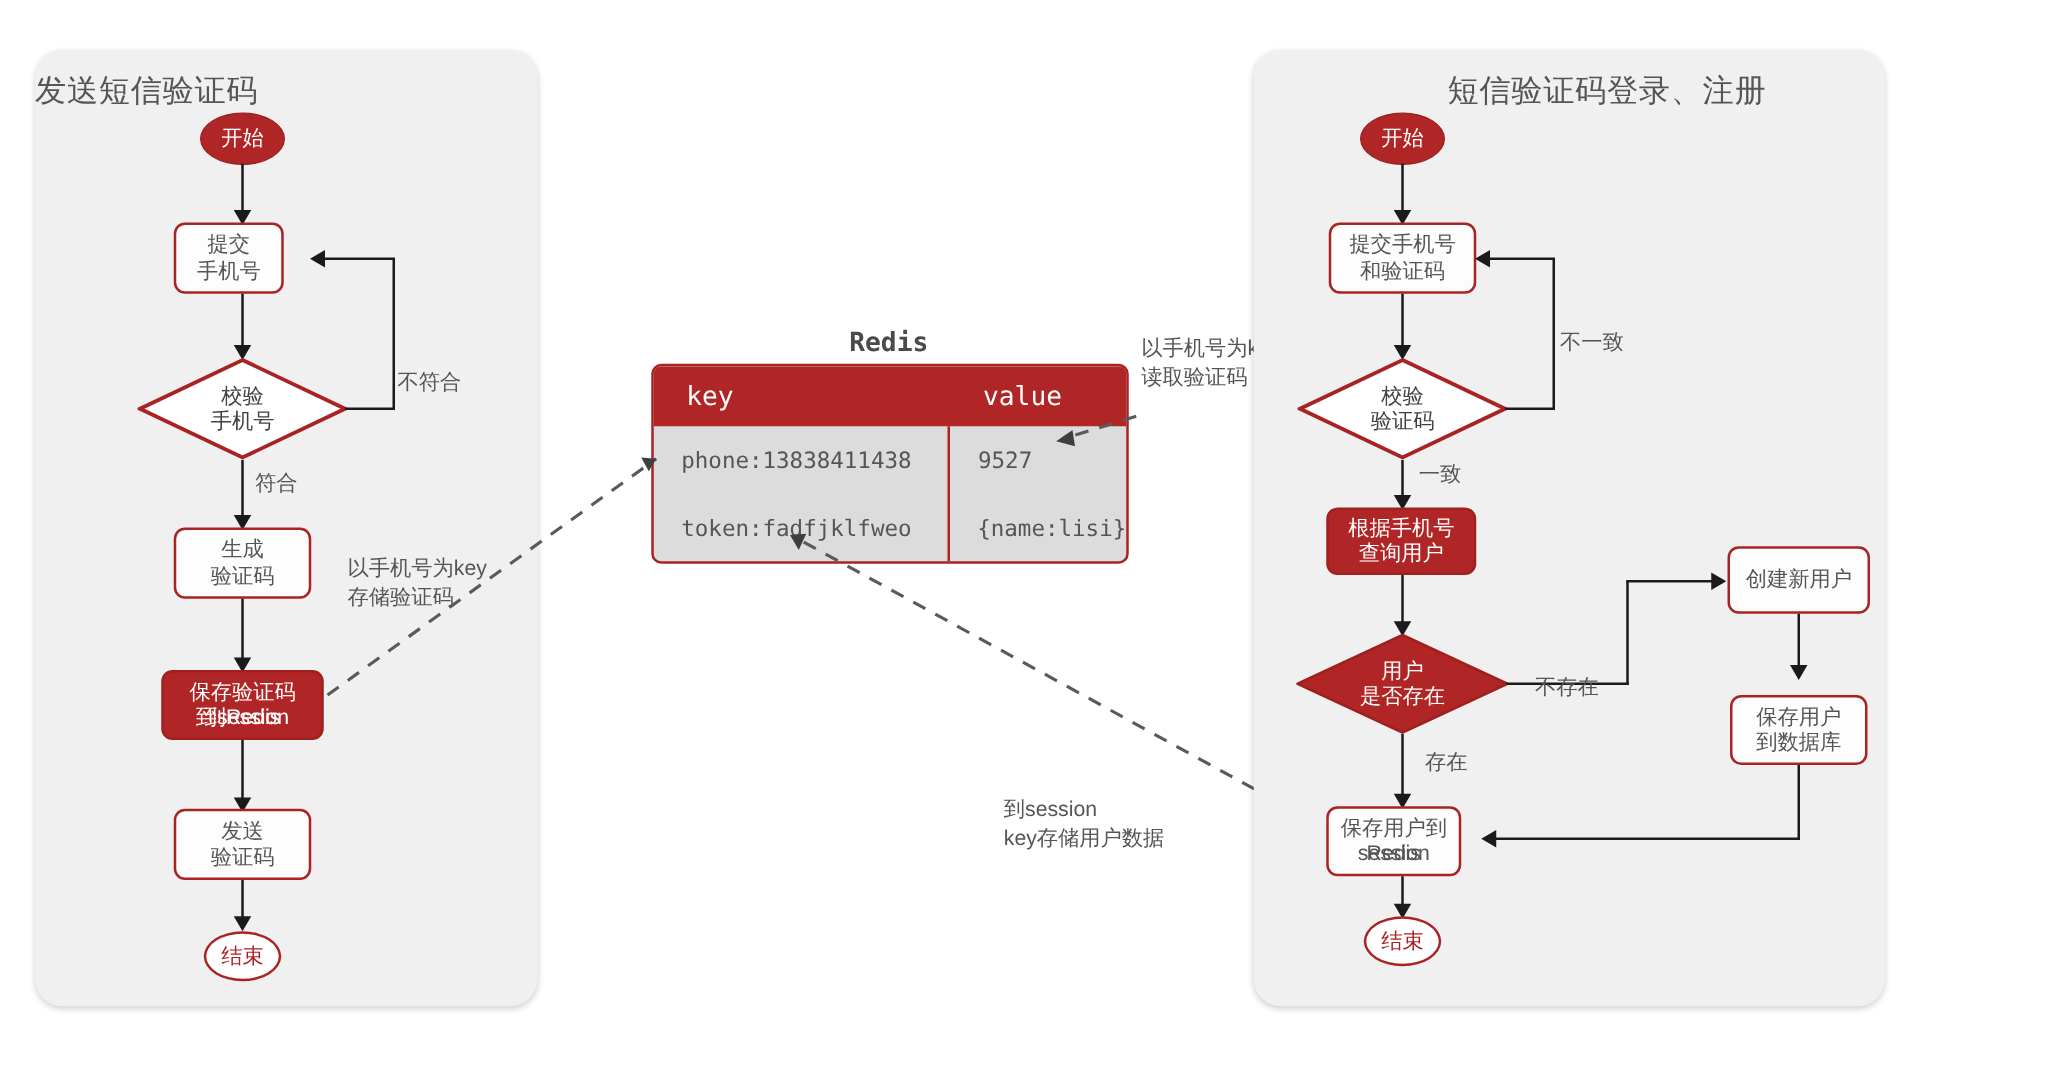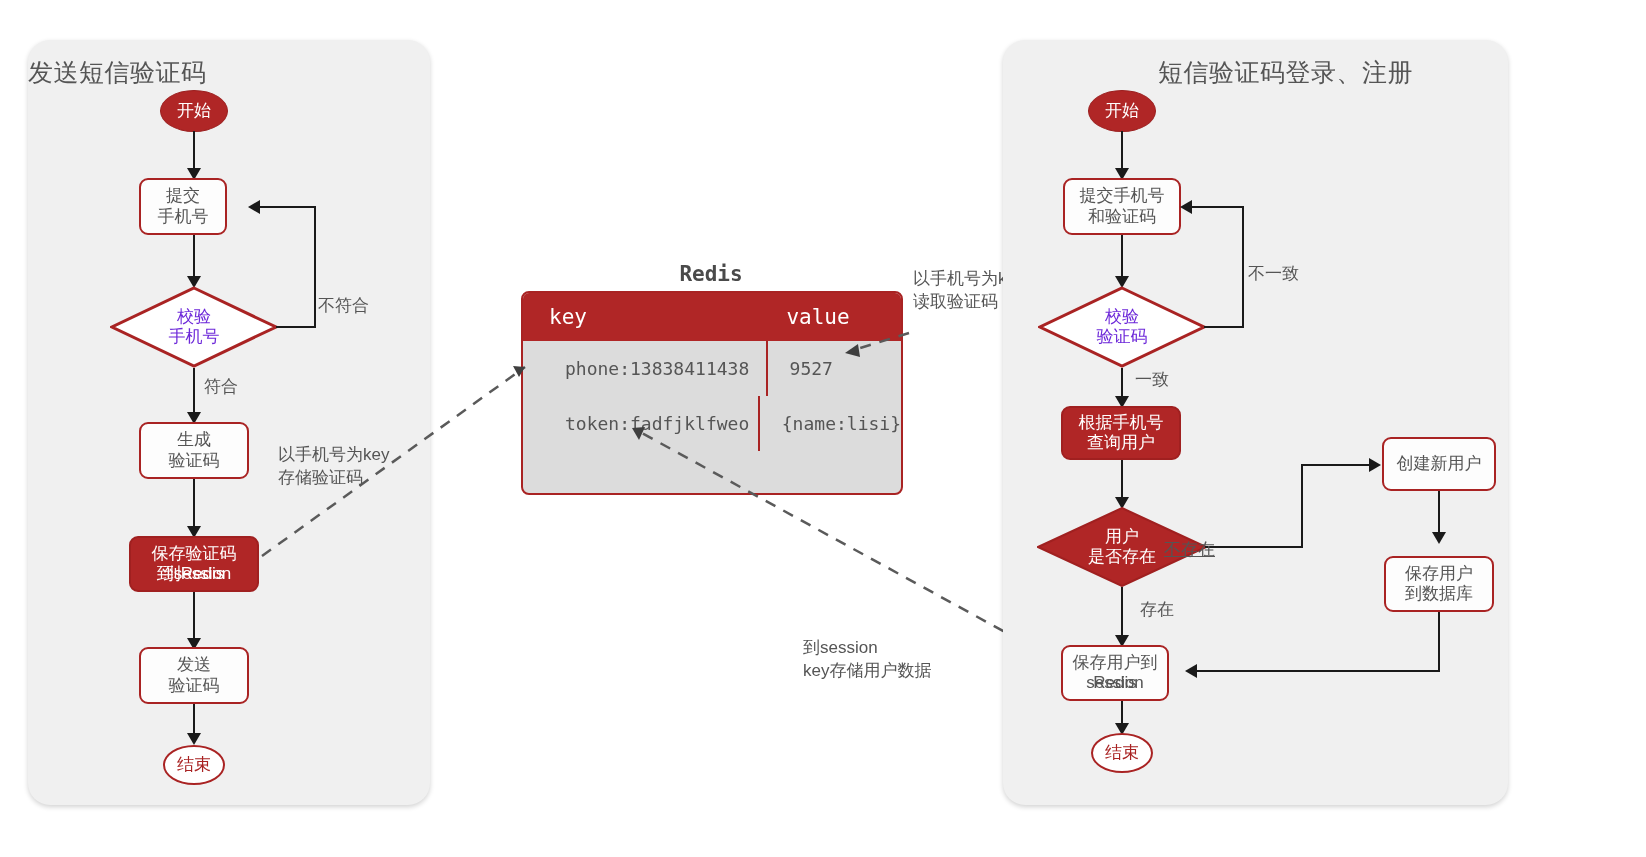--- a/index.html
+++ b/index.html
@@ -86,21 +86,21 @@
   .dia .shape {
     position: absolute; left: 0; top: 0; width: 100%; height: 100%;
   }
   .dia .lbl {
     position: absolute; left: 0; top: 0; width: 100%; height: 100%;
     display: flex; flex-direction: column;
     align-items: center; justify-content: center;
     font-size: 17px; line-height: 1.2; white-space: nowrap;
     text-align: center;
   }
-  .dia.out .lbl { color: #6d28d9; }
+  .dia.out .lbl { color: #404040; }
   .dia.fill .lbl { color: #ffffff; text-align: right; }
 
   
   .ln-v, .ln-h {
     position: absolute;
     background: #1a1a1a;
   }
   .ln-v { width: 2px; }
   .ln-h { height: 2px; }
 
@@ -124,41 +124,41 @@
     position: absolute;
     left: 520px; top: 262px; width: 382px;
     text-align: center;
     font-family: "DejaVu Sans Mono", "Liberation Mono", monospace;
     font-weight: bold;
     font-size: 21px;
     color: #4a4a4a;
   }
   #redis-table {
     position: absolute;
-    left: 521px; top: 291px; width: 382px; height: 204px;
+    left: 521px; top: 291px; width: 382px; height: 160px;
     border: 2px solid #a92323;
     border-radius: 8px;
     overflow: hidden;
     background: #dcdcdc;
   }
   #redis-head {
     display: flex;
     height: 48px;
     background: #b02626;
     color: #ffffff;
   }
   #redis-head .cell {
     display: flex; align-items: center;
     font-family: "DejaVu Sans Mono", "Liberation Mono", monospace;
     font-size: 21px;
     padding-left: 26px;
   }
   #redis-head .c1 { width: 240px; }
   #redis-head .c2 { width: 142px; }
-  .redis-row { display: flex; height: 55px; margin-left: 20px; }
+  .redis-row { display: flex; height: 55px; }
   .redis-row .cell {
     display: flex; align-items: center;
     font-family: "DejaVu Sans Mono", "Liberation Mono", monospace;
     font-size: 18px;
     color: #555555;
     padding-left: 22px;
   }
   .redis-row .c1 { width: 240px; border-right: 2px solid #a92323; }
   .redis-row .c2 { width: 142px; }
 
@@ -346,21 +346,21 @@
     <div class="lbl">
       <span class="ln">用户</span>
       <span class="ln">是否存在</span>
     </div>
   </div>
 
   <div class="ln-h" style="left:1205px; top:546px; width:98px;"></div>
   <div class="ln-v" style="left:1301px; top:465px; height:83px;"></div>
   <div class="ln-h" style="left:1301px; top:464px; width:70px;"></div>
   <div class="arrow-r" style="left:1369px; top:458px;"></div>
-  <div class="edge-label" style="left:1164px; top:538px;text-decoration:underline;">不存在</div>
+  <div class="edge-label" style="left:1228px; top:538px;">不存在</div>
 
   <div class="node proc" style="left:1382px; top:437px; width:114px; height:54px;">
     <span class="ln">创建新用户</span>
   </div>
   <div class="ln-v" style="left:1438px; top:491px; height:49px;"></div>
   <div class="arrow-d" style="left:1432px; top:532px;"></div>
 
   <div class="node proc" style="left:1384px; top:556px; width:110px; height:56px;">
     <span class="ln">保存用户</span>
     <span class="ln">到数据库</span>

